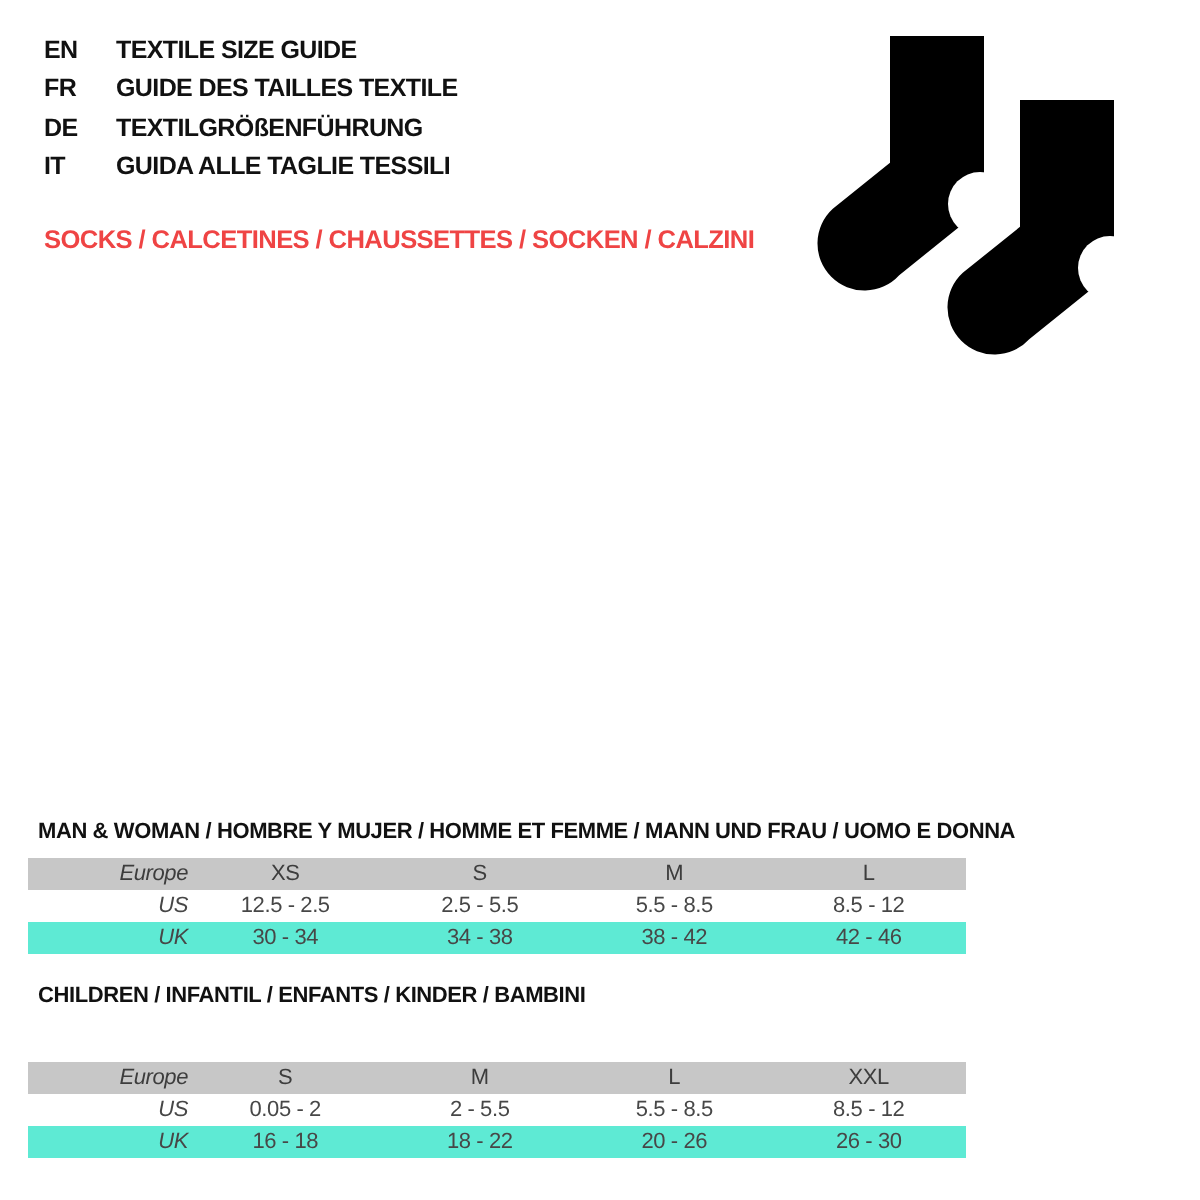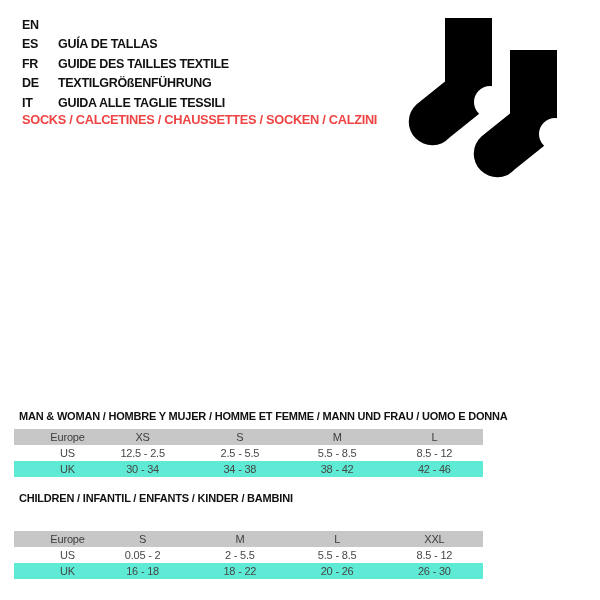--- a/index.html
+++ b/index.html
@@ -45,33 +45,30 @@
   .table-children { top: 531px; }
   .trow {
     display: grid;
     grid-template-columns: 80px 1fr 1fr 1fr 1fr;
     height: 16px; align-items: center;
     font-size: 11px; letter-spacing: -0.2px;
     color: #474747;
   }
   .trow.thead { background: #c7c7c7; color: #3d3d3d; }
   .trow.alt   { background: #5eead4; }
-  .cell-region { text-align: center; padding-left: 27px; }
+  .cell-region { text-align: right; padding-left: 27px; font-style: italic; }
   .cell-size   { text-align: center; }
 </style>
 </head>
 <body>
 
 <div class="lang-block">
   <div class="lang-row">
     <span class="lang-code">EN</span>
-  </div>
-  <div class="lang-row">
-    <span class="lang-code">ES</span>
-    <span class="lang-label">GUÍA DE TALLAS</span>
+    <span class="lang-label">TEXTILE SIZE GUIDE</span>
   </div>
   <div class="lang-row">
     <span class="lang-code">FR</span>
     <span class="lang-label">GUIDE DES TAILLES TEXTILE</span>
   </div>
   <div class="lang-row">
     <span class="lang-code">DE</span>
     <span class="lang-label">TEXTILGRÖßENFÜHRUNG</span>
   </div>
   <div class="lang-row">

